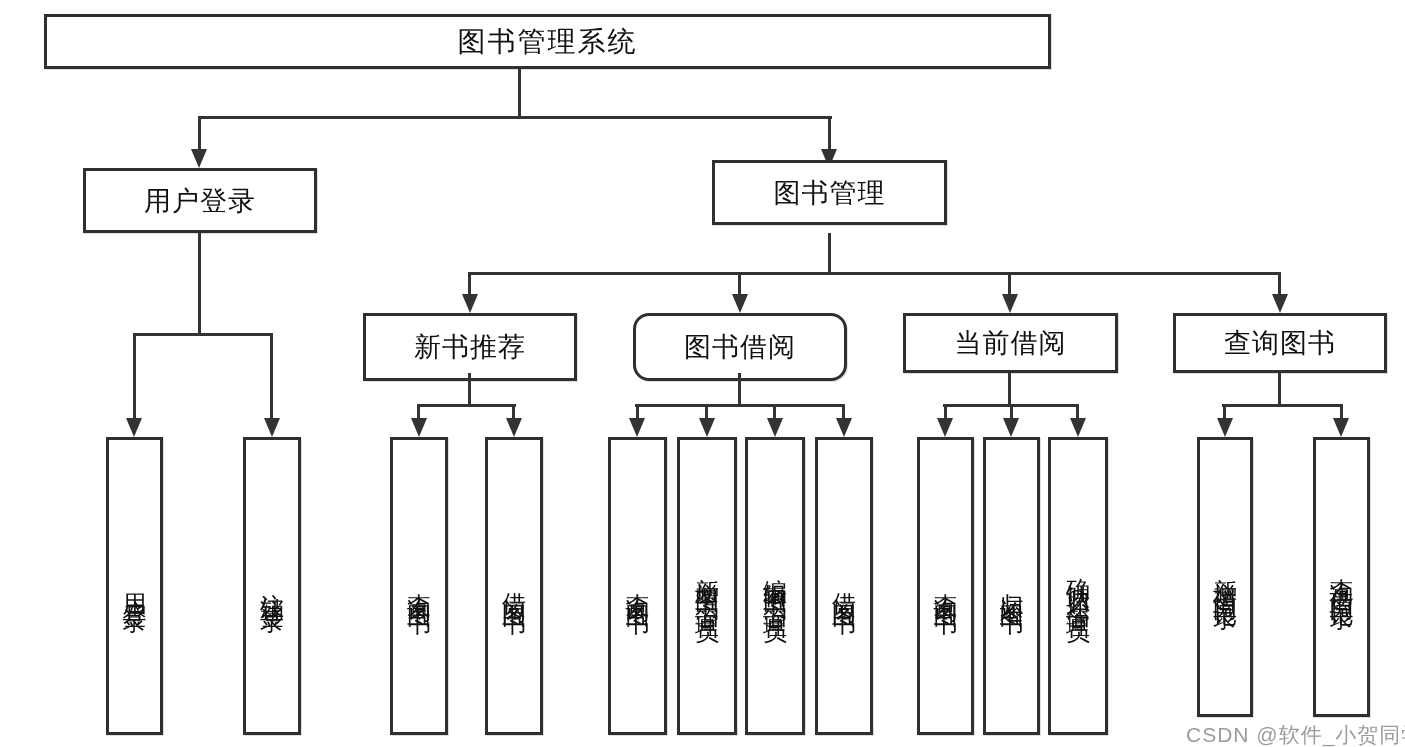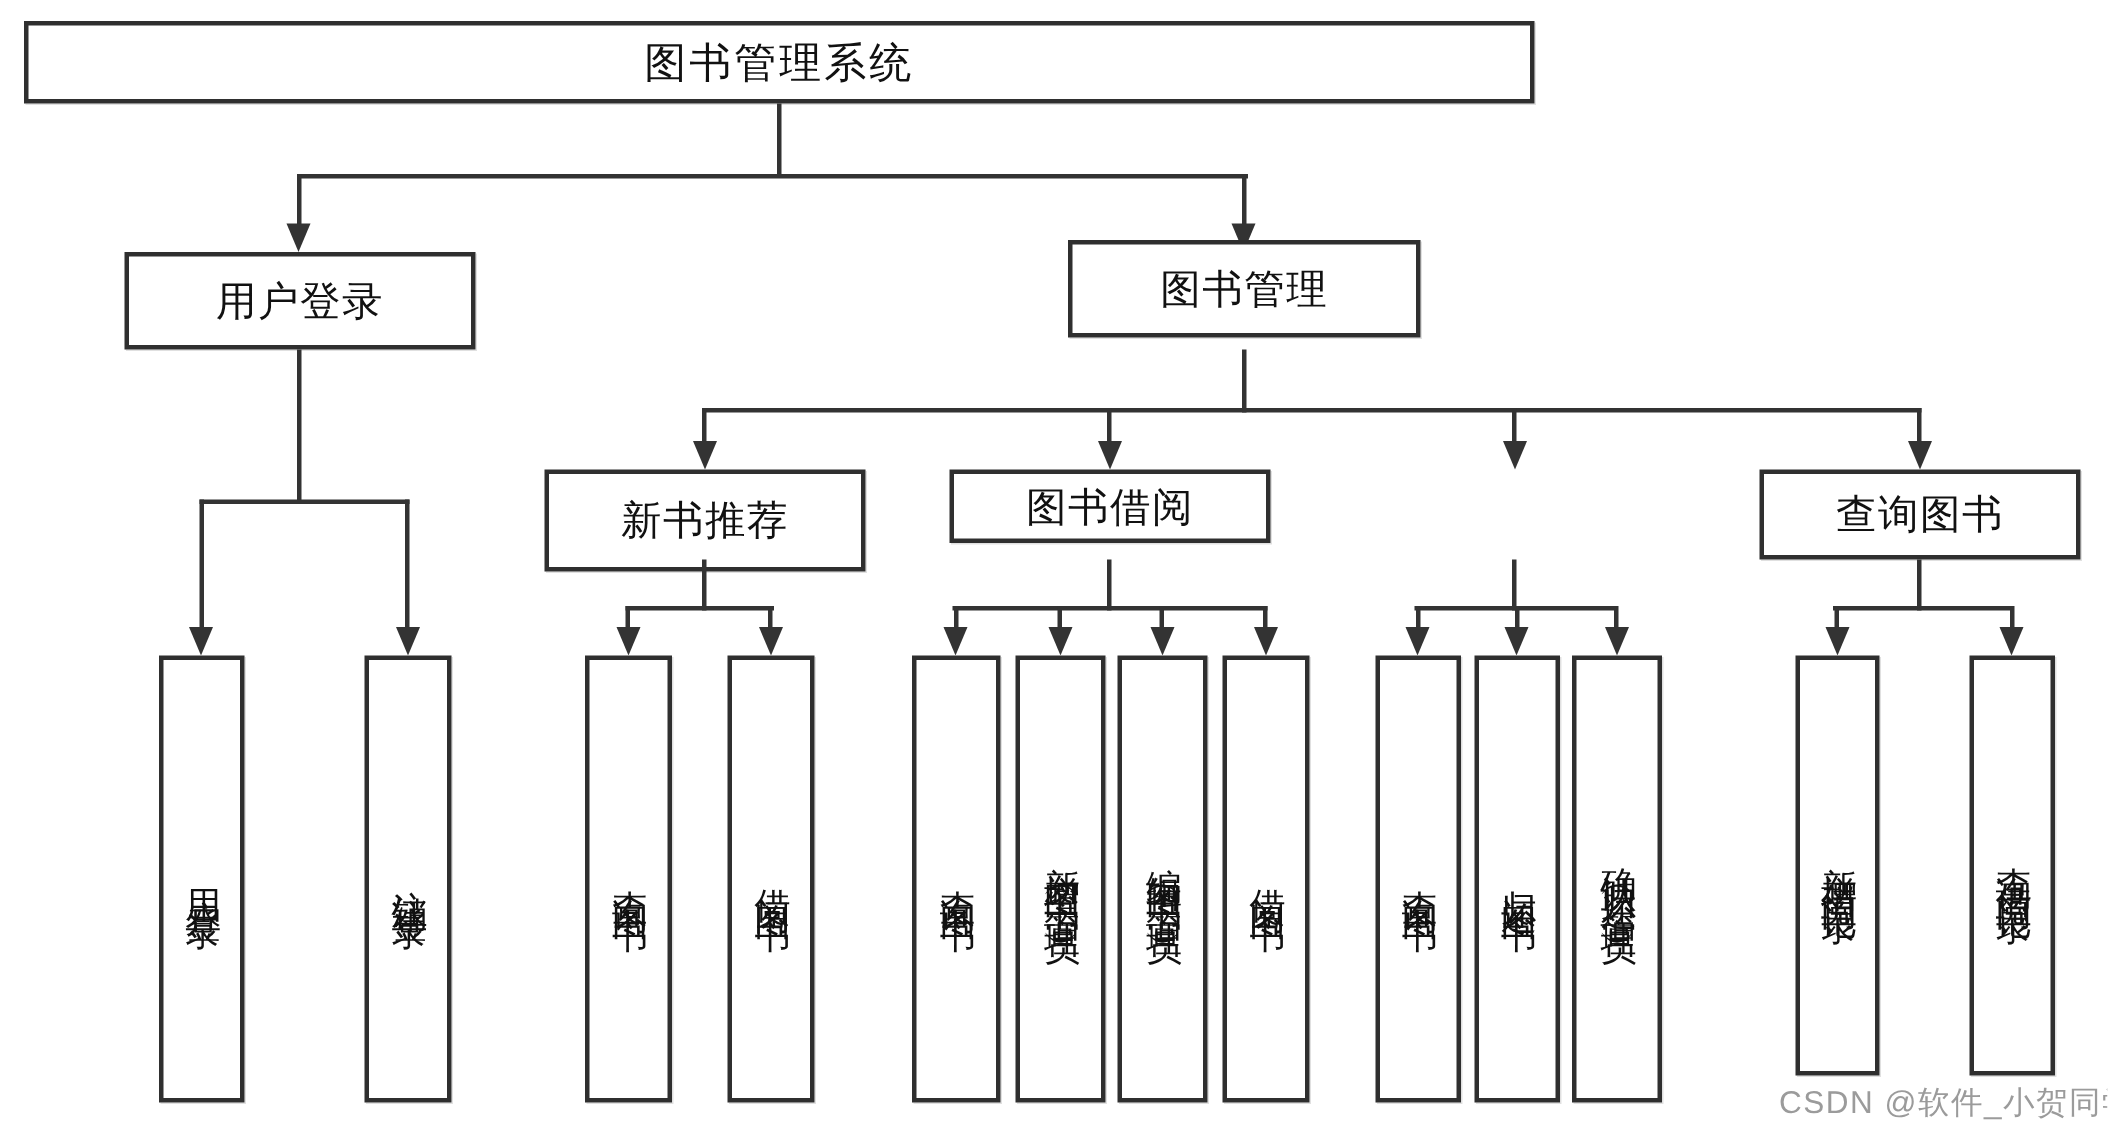--- a/index.html
+++ b/index.html
@@ -16,21 +16,21 @@
     border:3px solid #2f2f2f;
     background:#ffffff;
     color:#111111;
     display:flex;
     align-items:center;
     justify-content:center;
     text-align:center;
     box-shadow:1px 1px 0 rgba(0,0,0,0.12);
   }
   .box.h{font-size:27px;letter-spacing:1px;}
-  .box.title{font-size:28px;letter-spacing:2px;}
+  .box.title{font-size:28px;letter-spacing:2px;margin-left:28px;}
   .box.v{
     writing-mode:vertical-rl;
     font-size:24px;
     letter-spacing:6px;
     line-height:1;
   }
   .hl{position:absolute;height:3px;background:#333333;}
   .vl{position:absolute;width:3px;background:#333333;}
   .ar{
     position:absolute;width:0;height:0;
@@ -77,21 +77,22 @@
   <div class="vl" style="left:468px;top:272px;height:25px;"></div>
   <div class="ar" style="left:462px;top:294px;"></div>
   <div class="vl" style="left:738px;top:272px;height:25px;"></div>
   <div class="ar" style="left:732px;top:294px;"></div>
   <div class="vl" style="left:1008px;top:272px;height:25px;"></div>
   <div class="ar" style="left:1002px;top:294px;"></div>
   <div class="vl" style="left:1278px;top:272px;height:25px;"></div>
   <div class="ar" style="left:1272px;top:294px;"></div>
 
   <div class="box h" style="left:363px;top:313px;width:214px;height:68px;">新书推荐</div>
-  <div class="box h" style="left:633px;top:313px;width:214px;height:49px;">图书借阅</div>
+  <div class="box h" style="left:633px;top:313px;width:214px;height:68px;border-radius:16px;">图书借阅</div>
+  <div class="box h" style="left:903px;top:313px;width:215px;height:60px;">当前借阅</div>
   <div class="box h" style="left:1173px;top:313px;width:214px;height:60px;">查询图书</div>
 
   <div class="vl" style="left:468px;top:373px;height:34px;"></div>
   <div class="hl" style="left:417px;top:404px;width:99px;"></div>
   <div class="vl" style="left:417px;top:404px;height:15px;"></div>
   <div class="ar" style="left:411px;top:418px;"></div>
   <div class="vl" style="left:512px;top:404px;height:15px;"></div>
   <div class="ar" style="left:506px;top:418px;"></div>
 
   <div class="vl" style="left:738px;top:373px;height:34px;"></div>

